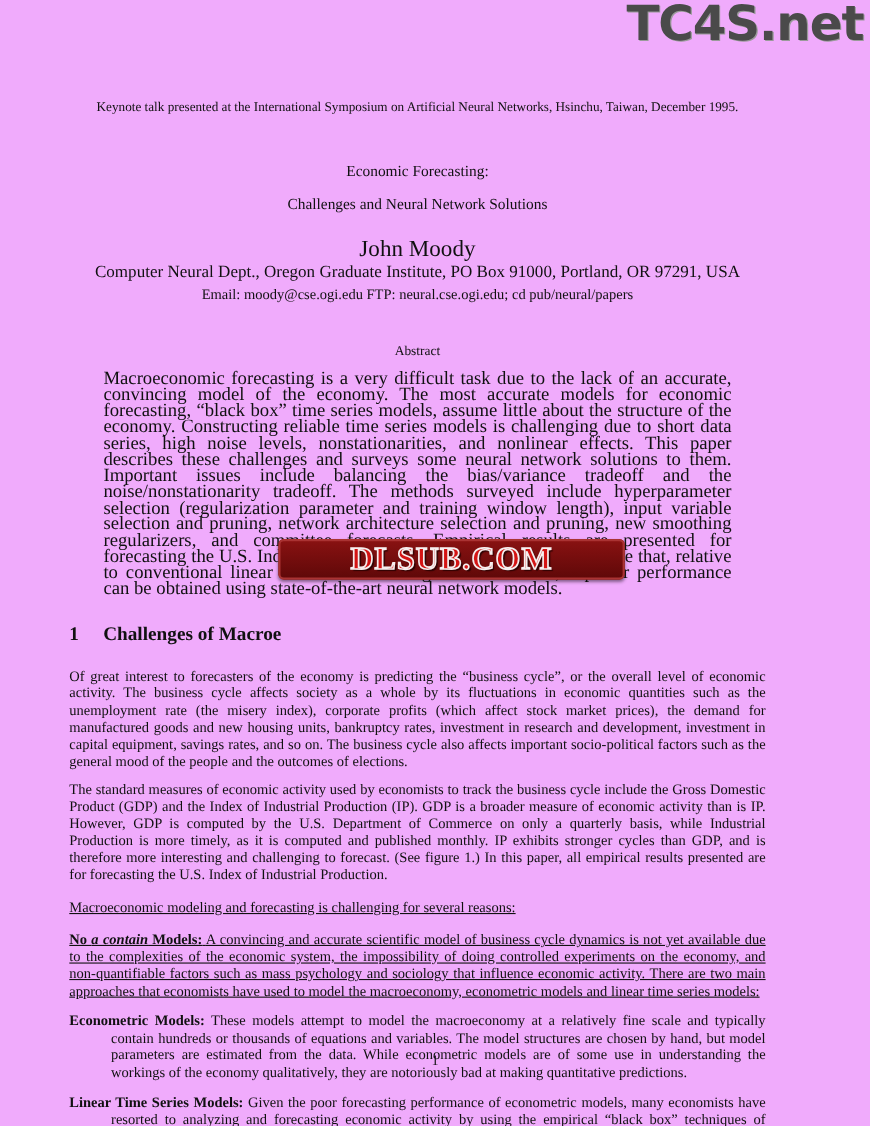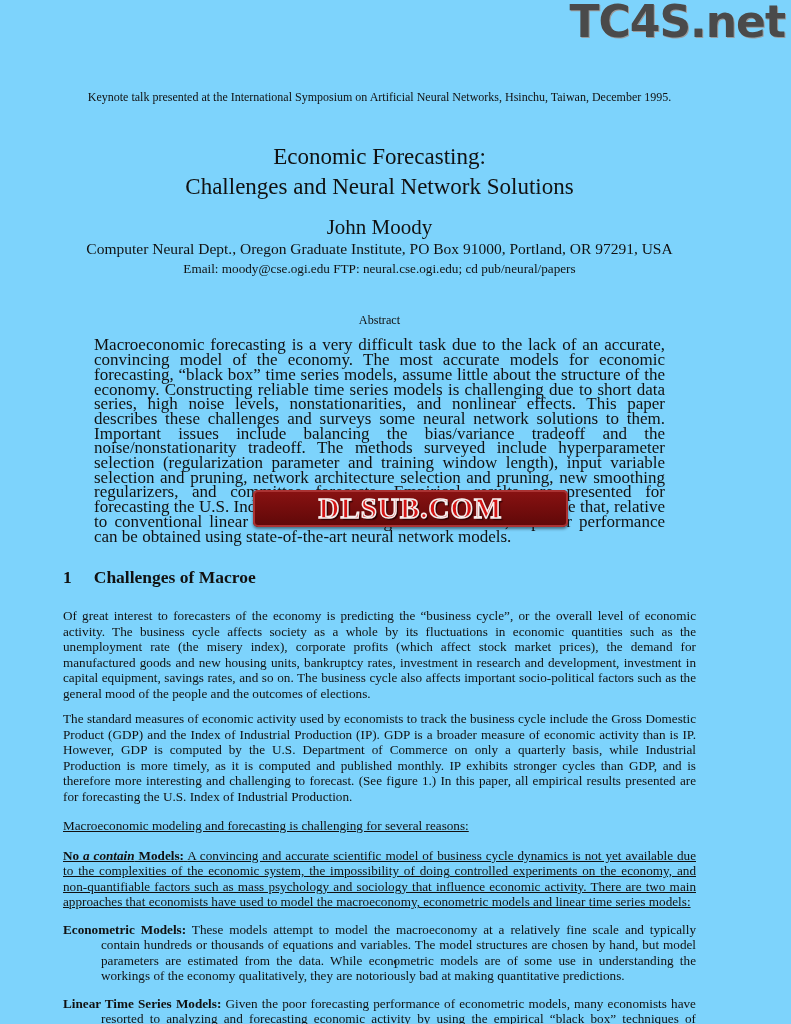--- a/index.html
+++ b/index.html
@@ -1,35 +1,35 @@
 <!DOCTYPE html>
 <html><head>
 <meta charset="utf-8">
 <style>
   html,body{margin:0;padding:0;background:#e9e9e9;}
   .page{
     position:relative;
     width:791px;height:1024px;
     margin:0 auto;
-    background:#7dd3fc;
+    background:#f0abfc;
     overflow:hidden;
     font-family:"Liberation Serif","DejaVu Serif",serif;
     color:#111;
   }
   .content{padding:90px 95px 0 63px;}
 
   .top-note{
     text-align:center;
     font-size:12px;
     line-height:14px;
   }
   .title{
     margin-top:38px;
     text-align:center;
-    font-size:23px;
+    font-size:14px;
     line-height:30px;
     font-weight:normal;
   }
   .author{margin-top:14px;text-align:center;font-size:21px;line-height:20px;}
   .affiliation{margin-top:2px;text-align:center;font-size:15.5px;line-height:19px;}
   .contact{margin-top:2px;text-align:center;font-size:13.2px;line-height:17px;}
 
   .abstract-heading{
     margin-top:36px;
     text-align:center;

